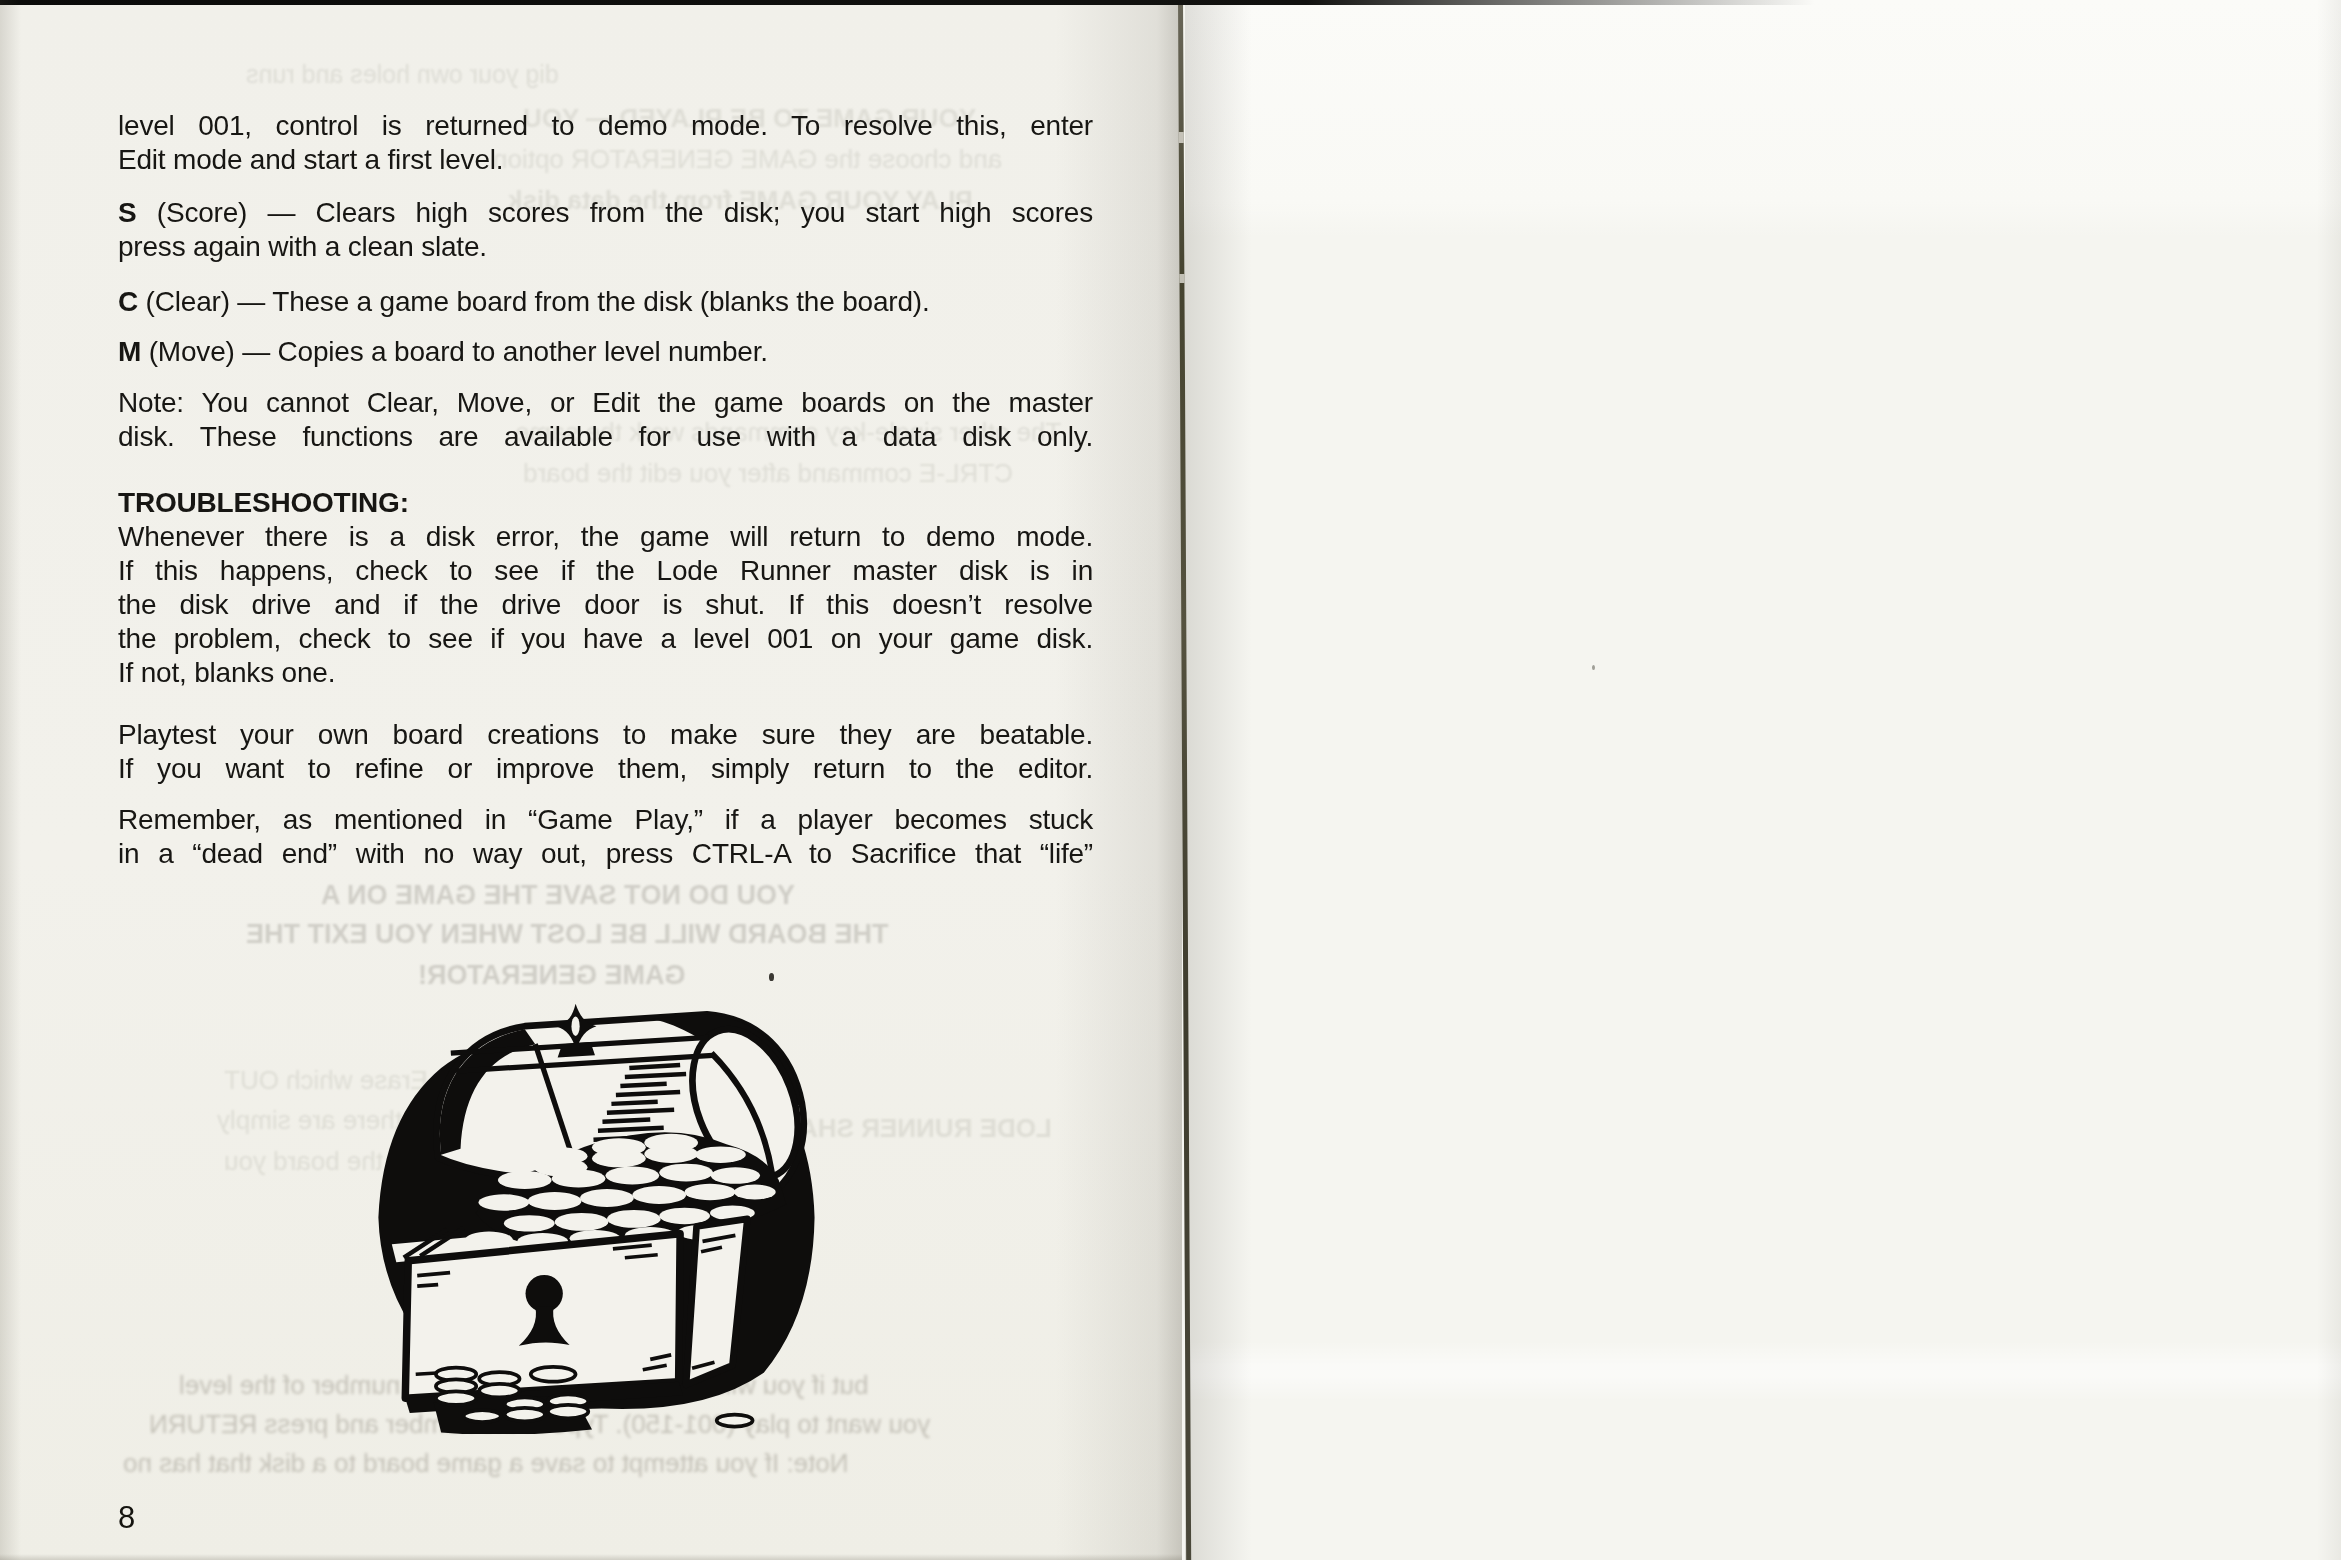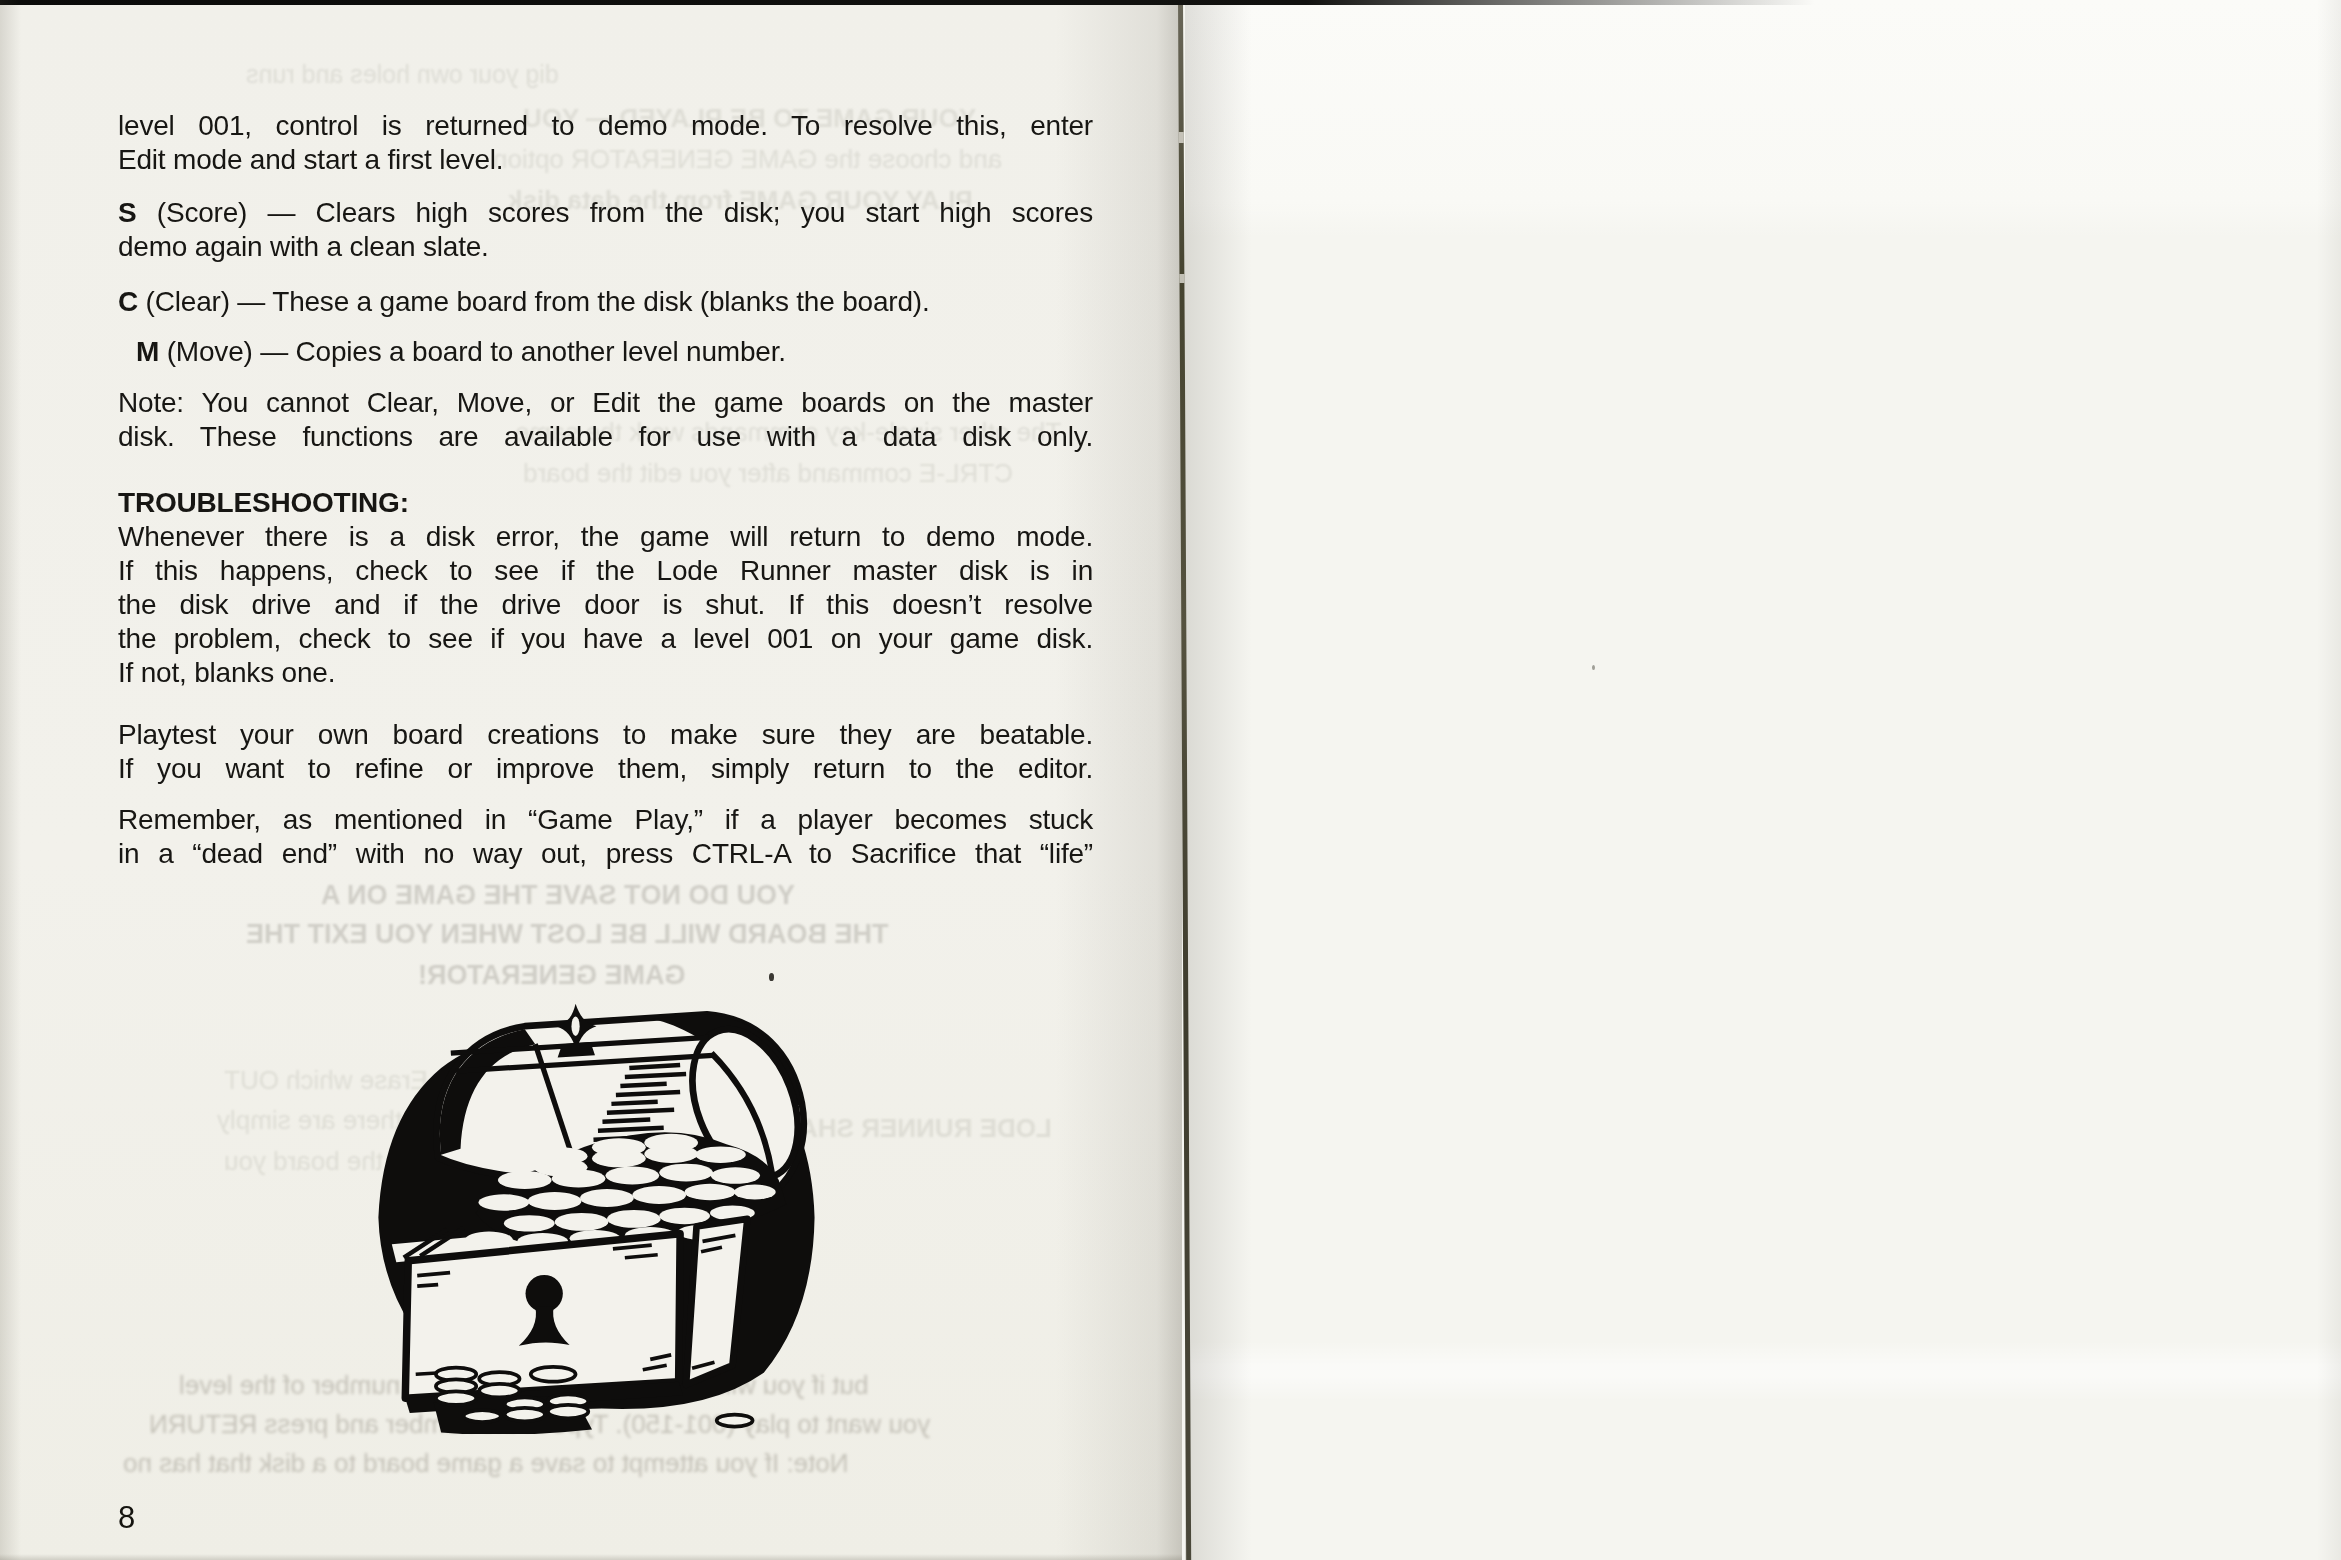--- a/index.html
+++ b/index.html
@@ -82,28 +82,28 @@
     <div class="ghost gstrong" style="left:149px;top:1409px;font-weight:400;">you want to play (001-150). Type in the number and press RETURN</div>
     <div class="ghost gstrong" style="left:123px;top:1448px;font-weight:400;">Note: If you attempt to save a game board to a disk that has no</div>
 
     <div class="block" style="top:109px;">
       <div class="ln"><b></b><span>level 001, control is returned to demo mode. To resolve this, enter</span></div>
       <div class="ln last"><b></b><span>Edit mode and start a first level.</span></div>
     </div>
 
     <div class="block" style="top:196px;">
       <div class="ln"><b>S</b><span> (Score) — Clears high scores from the disk; you start high scores</span></div>
-      <div class="ln last"><b></b><span>demo again with a clean slate.</span></div>
+      <div class="ln last"><b></b><span>press again with a clean slate.</span></div>
     </div>
 
     <div class="block" style="top:285px;">
       <div class="ln last"><b>C</b><span> (Clear) — These a game board from the disk (blanks the board).</span></div>
     </div>
 
-    <div class="block" style="top:335px;margin-left:18px;">
+    <div class="block" style="top:335px;">
       <div class="ln last"><b>M</b><span> (Move) — Copies a board to another level number.</span></div>
     </div>
 
     <div class="block" style="top:386px;">
       <div class="ln"><b></b><span>Note: You cannot Clear, Move, or Edit the game boards on the master</span></div>
       <div class="ln"><b></b><span>disk. These functions are available for use with a data disk only.</span></div>
     </div>
 
     <div class="block" style="top:486px;">
       <div class="ln last"><b>TROUBLESHOOTING:</b><span></span></div>

